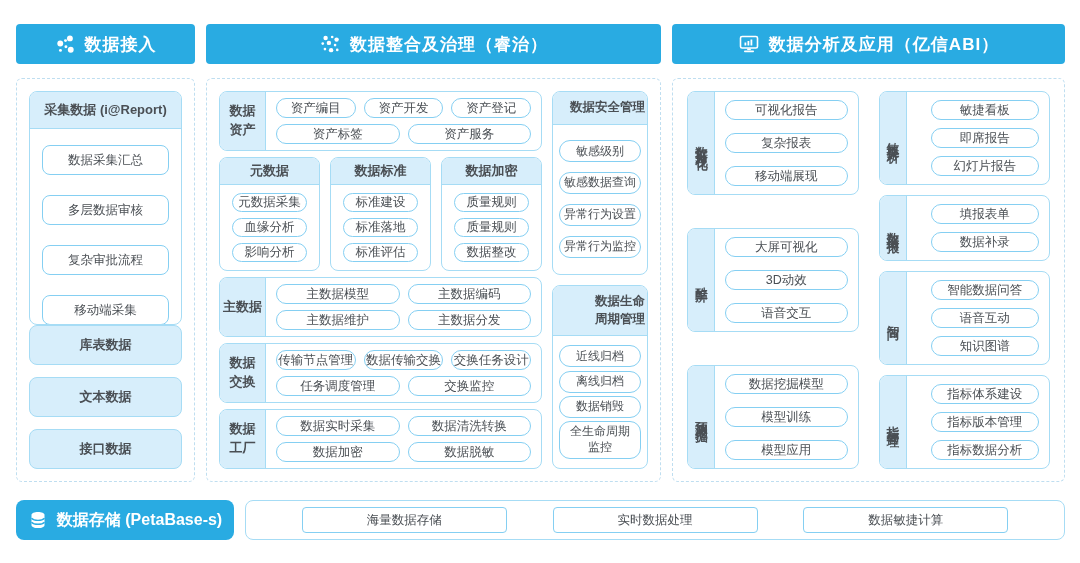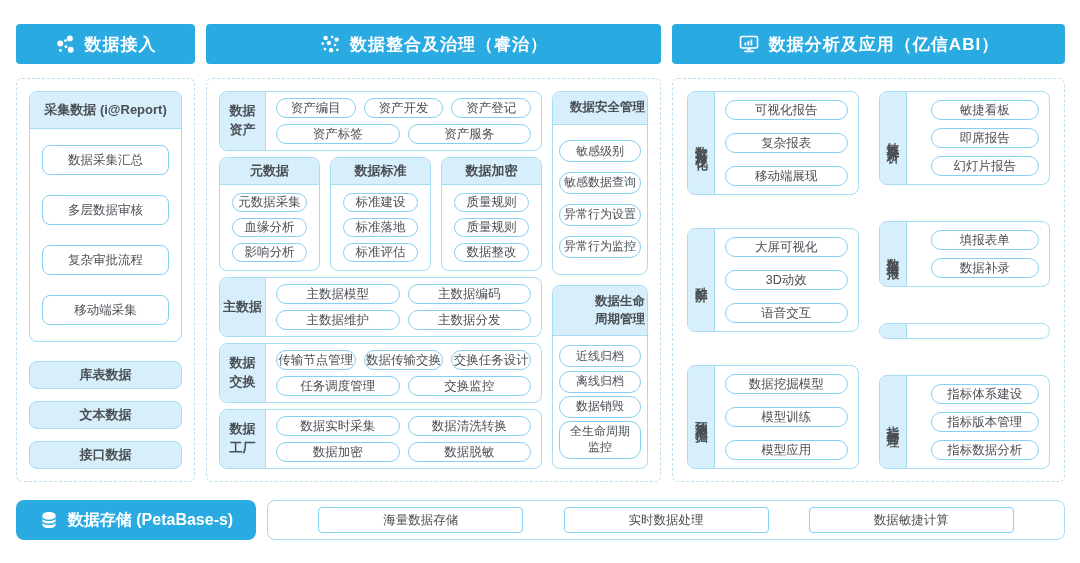--- a/index.html
+++ b/index.html
@@ -21,21 +21,21 @@
   .hdr{height:40px;border-radius:4px;background:var(--blue);color:#fff;display:flex;align-items:center;justify-content:center;gap:9px;font-size:17px;font-weight:bold;letter-spacing:1px;flex-shrink:0;}
   .hicon{display:flex;align-items:center;}
   .panel{margin-top:14px;height:404px;border:1px dashed var(--dash);border-radius:6px;background:#fff;}
   
   .panel-left{padding:12px;display:flex;flex-direction:column;}
   .card{border:1px solid var(--cborder);border-radius:8px;background:#fff;overflow:hidden;}
   .card-hd{background:var(--fill);border-bottom:1px solid var(--cborder);text-align:center;font-weight:bold;font-size:13px;padding:9px 4px;}
   .card-bd{display:flex;flex-direction:column;gap:20px;padding:16px 12px;}
   .obtn{border:1px solid var(--bborder);border-radius:8px;background:#fff;display:flex;align-items:center;justify-content:center;text-align:center;font-size:12.5px;height:30px;}
   .src-list{margin-top:auto;display:flex;flex-direction:column;gap:12px;}
-  .fbtn{height:28px;background:var(--fill);border:1px solid var(--cborder);border-radius:8px;display:flex;align-items:center;justify-content:center;font-size:13px;font-weight:600;}
+  .fbtn{height:40px;background:var(--fill);border:1px solid var(--cborder);border-radius:8px;display:flex;align-items:center;justify-content:center;font-size:13px;font-weight:600;}
   
   .panel-mid{padding:12px;display:flex;gap:10px;}
   .mid-left{flex:1;display:flex;flex-direction:column;justify-content:space-between;}
   .lblock{border:1px solid var(--cborder);border-radius:8px;background:#fff;display:flex;overflow:hidden;}
   .lbl{width:46px;flex-shrink:0;background:var(--fill);border-right:1px solid var(--cborder);display:flex;align-items:center;justify-content:center;font-weight:bold;font-size:13px;text-align:center;line-height:1.45;white-space:pre-line;}
   .lrows{flex:1;display:flex;flex-direction:column;justify-content:center;gap:6px;padding:6px 10px;}
   .lrow{display:flex;gap:8px;}
   .obtn-s{border:1px solid var(--bborder);border-radius:11px;background:#fff;display:flex;align-items:center;justify-content:center;text-align:center;font-size:12.5px;height:20px;flex:1;}
   .scards{display:flex;gap:10px;}
   .scard{flex:1;border:1px solid var(--cborder);border-radius:8px;background:#fff;overflow:hidden;}
@@ -50,21 +50,21 @@
   .panel-ana{padding:12px 14px;display:flex;gap:20px;}
   .ana-col{flex:1;display:flex;flex-direction:column;justify-content:space-between;}
   .vblock{border:1px solid var(--cborder);border-radius:8px;background:#fff;display:flex;overflow:hidden;}
   .vlbl{width:27px;flex-shrink:0;background:var(--fill);border-right:1px solid var(--cborder);display:flex;align-items:center;justify-content:center;font-weight:bold;font-size:12.5px;writing-mode:vertical-lr;text-orientation:upright;letter-spacing:3px;padding:4px 0;}
   .vitems{flex:1;display:flex;flex-direction:column;justify-content:center;padding:8px 10px;}
   .ana-left .vitems{gap:13px;}
   .ana-right .vitems{gap:8px;padding-left:24px;}
   .obtn-v{border:1px solid var(--bborder);border-radius:10px;background:#fff;display:flex;align-items:center;justify-content:center;text-align:center;font-size:12.5px;height:20px;flex-shrink:0;}
   
   .bottom{display:flex;gap:11px;padding:0 15px 0 16px;margin-top:18px;align-items:center;}
-  .storage-chip{width:240px;height:40px;flex-shrink:0;background:var(--blue);border-radius:8px;color:#fff;font-size:16px;font-weight:bold;display:flex;align-items:center;justify-content:center;gap:9px;}
+  .storage-chip{width:218px;height:40px;flex-shrink:0;background:var(--blue);border-radius:8px;color:#fff;font-size:16px;font-weight:bold;display:flex;align-items:center;justify-content:center;gap:9px;}
   .storage-tray{flex:1;height:40px;border:1px solid var(--cborder);border-radius:8px;background:#fff;display:flex;align-items:center;justify-content:space-evenly;padding:0 10px;}
   .storage-tray .tbtn{width:205px;height:26px;border:1px solid var(--bborder);border-radius:4px;display:flex;align-items:center;justify-content:center;font-size:12.5px;background:#fff;}
 </style>
 </head>
 <body>
 
 <div class="page">
   <div class="top">
 
     <div class="col col-left">
@@ -283,20 +283,25 @@
             </div>
             <div class="vblock">
               <div class="vlbl">数据填报</div>
               <div class="vitems">
                 <div class="obtn-v">填报表单</div>
                 <div class="obtn-v">数据补录</div>
               </div>
             </div>
             <div class="vblock">
               <div class="vlbl">智问</div>
+              <div class="vitems">
+                <div class="obtn-v">智能数据问答</div>
+                <div class="obtn-v">语音互动</div>
+                <div class="obtn-v">知识图谱</div>
+              </div>
             </div>
             <div class="vblock">
               <div class="vlbl">指标管理</div>
               <div class="vitems">
                 <div class="obtn-v">指标体系建设</div>
                 <div class="obtn-v">指标版本管理</div>
                 <div class="obtn-v">指标数据分析</div>
               </div>
             </div>
           </div>

